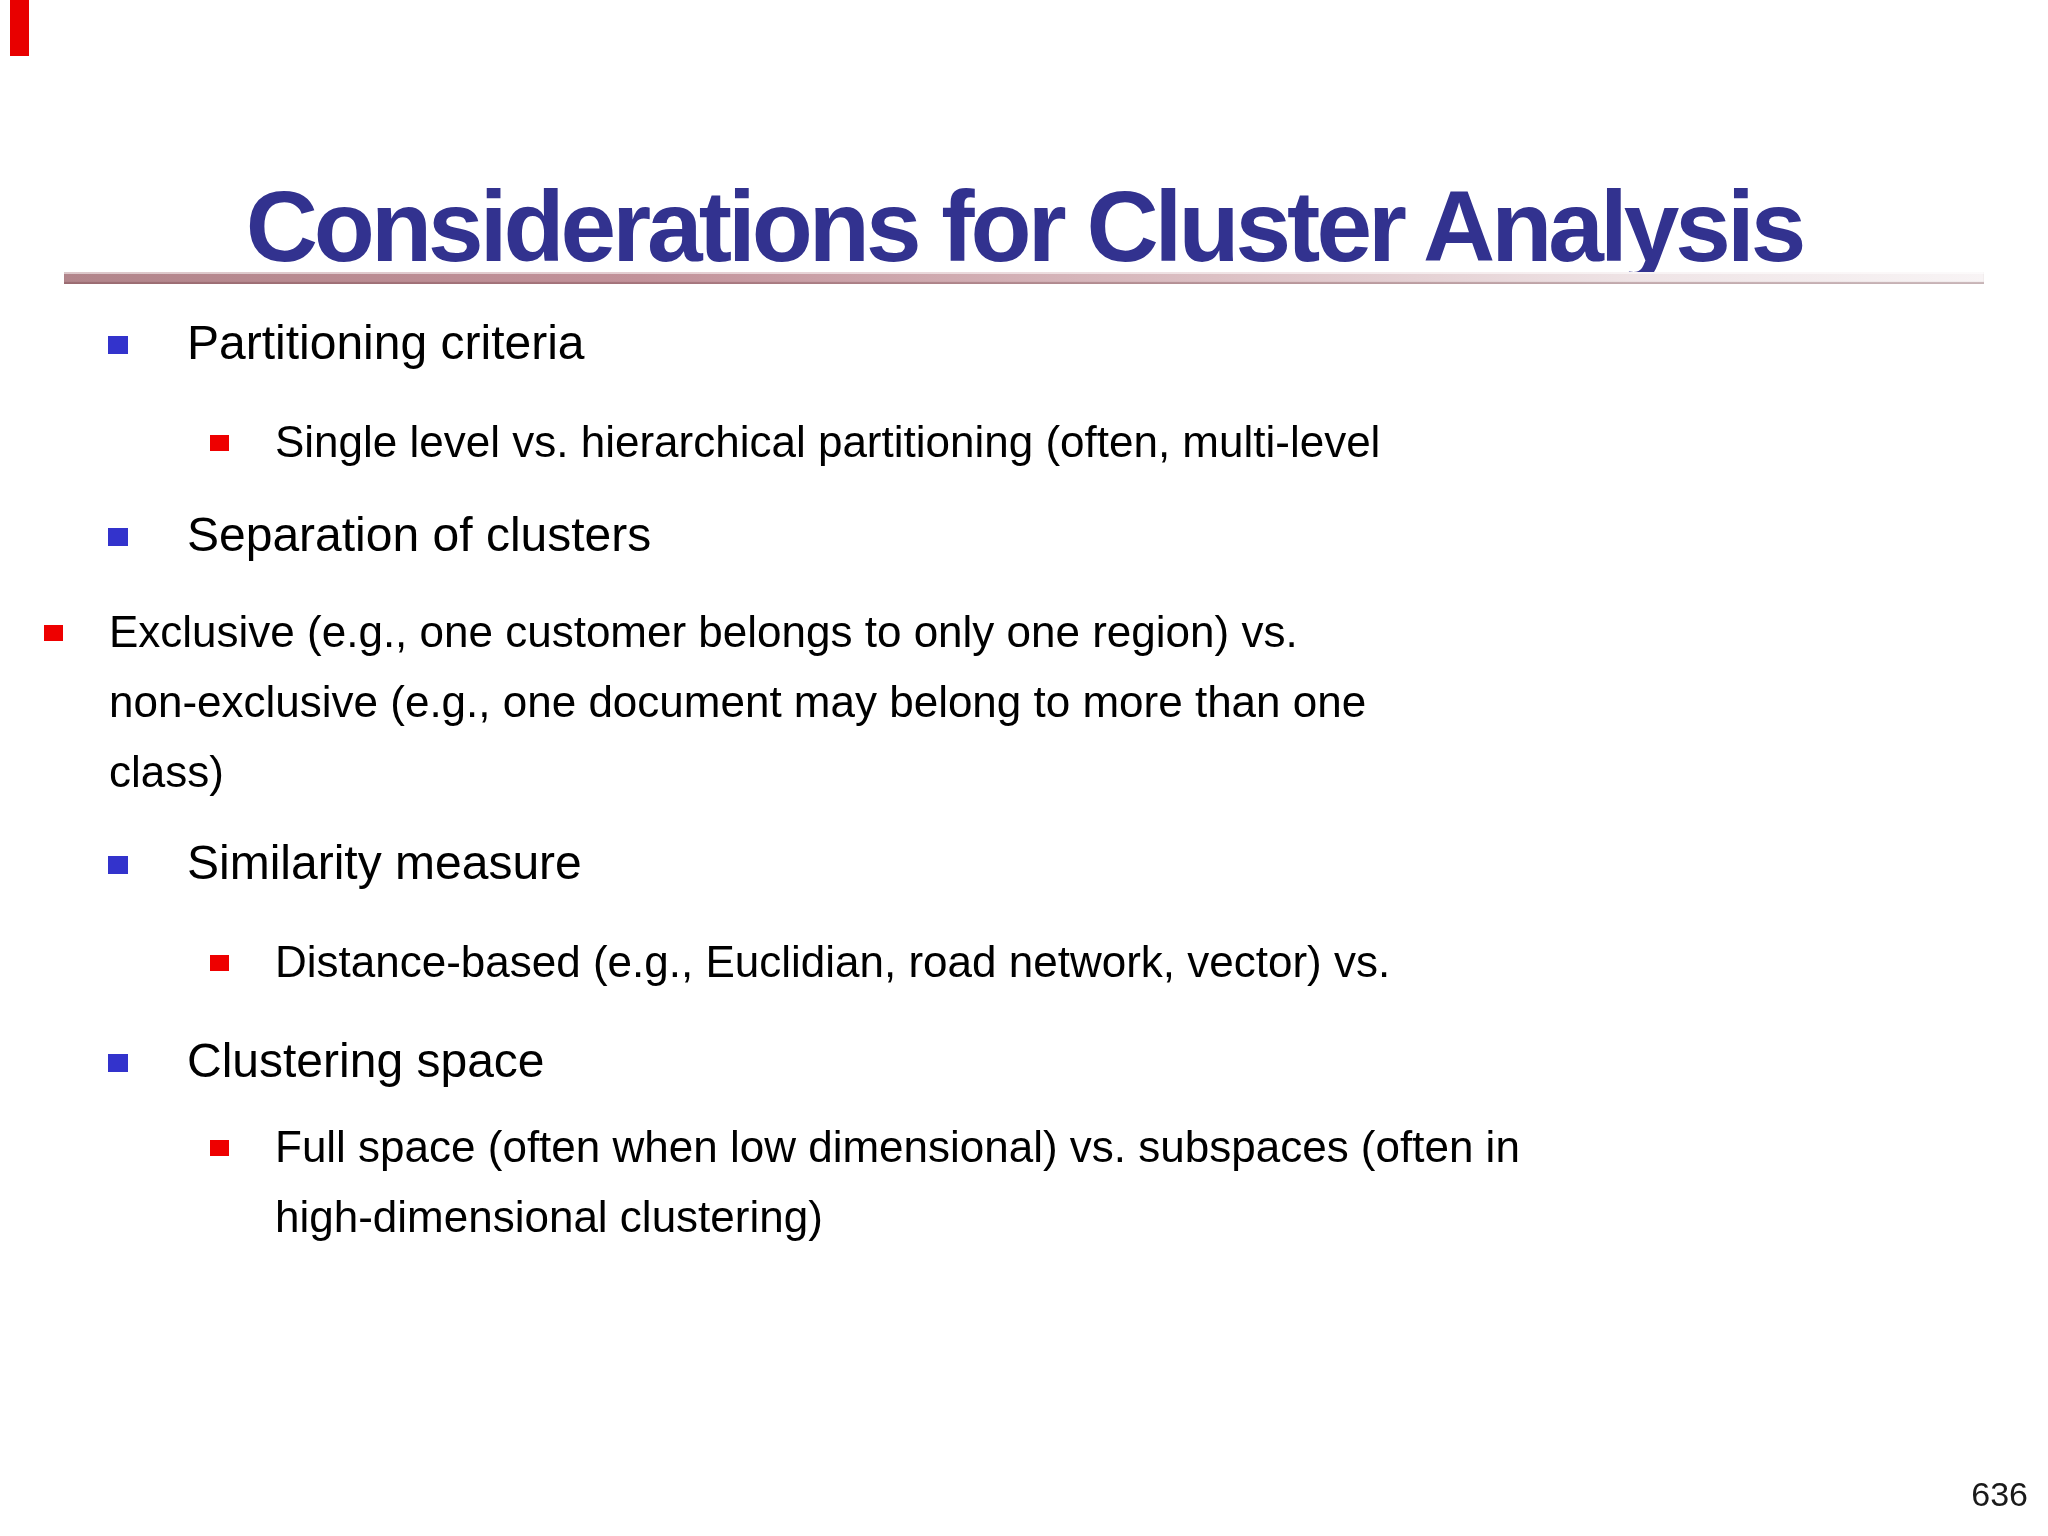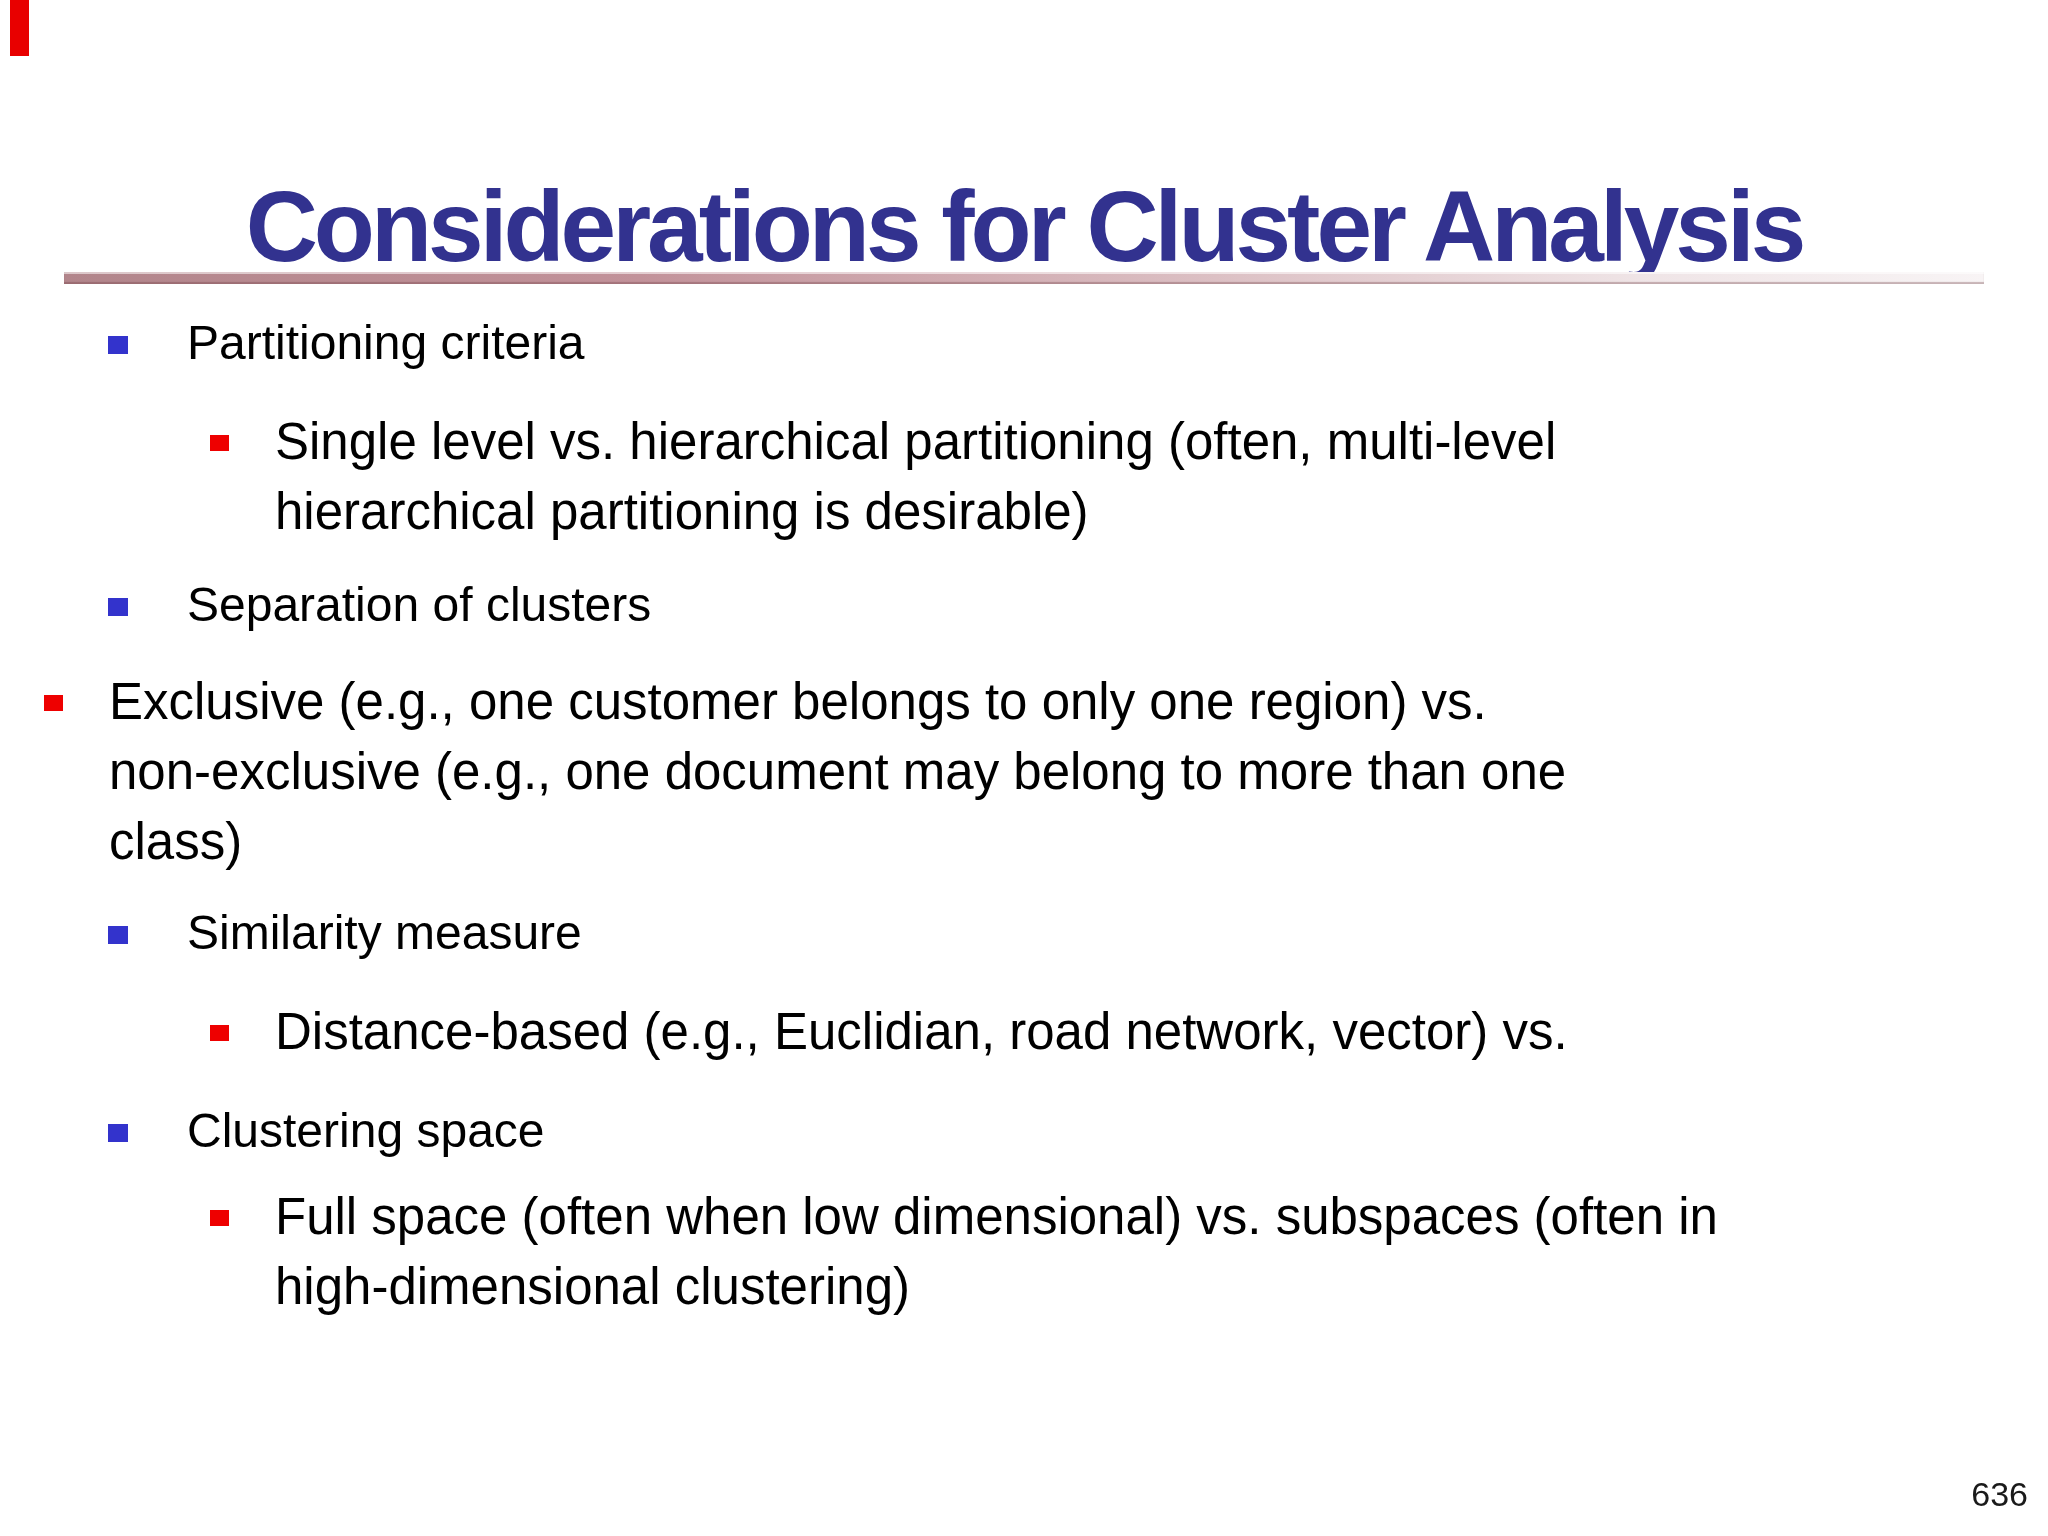--- a/index.html
+++ b/index.html
@@ -40,21 +40,21 @@
   .bullet{flex:0 0 auto;display:block;}
   .l1-bullet{
     width:20px;height:18px;margin-top:24px;margin-right:59px;
     background:var(--bullet1,#3333cc);
   }
   .l2-bullet{
     width:19px;height:16px;margin-top:28px;margin-right:46px;
     background:var(--bullet2,#ee0000);
   }
   .l1-text{font-size:48px;line-height:62px;white-space:nowrap;}
-  .l2-text{font-size:51px;line-height:70px;}
+  .l2-text{font-size:44px;line-height:70px;}
   .l2-line{white-space:nowrap;}
   .page-number{
     position:absolute;right:20px;bottom:22px;
     font-size:34px;color:#1a1a1a;
   }
 </style>
 </head>
 <body>
 
 <div class="slide" style="--title: #32328F; --bullet1: #3333CC; --bullet2: #EE0000; --corner: #E80000;">
@@ -63,21 +63,20 @@
   <div class="rule"></div>
   <div class="content">
       <div class="l1-item" style="margin-top: 0px;">
         <span class="bullet l1-bullet"></span>
         <div class="l1-text">Partitioning criteria</div>
       </div>
       <div class="l2-item" style="margin-top: 33px;">
         <span class="bullet l2-bullet"></span>
         <div class="l2-text">
           <div class="l2-line">Single level vs. hierarchical partitioning (often, multi-level</div>
-          <div class="l2-line">hierarchical partitioning is desirable)</div>
         </div>
       </div>
       <div class="l1-item" style="margin-top: 27px;">
         <span class="bullet l1-bullet"></span>
         <div class="l1-text">Separation of clusters</div>
       </div>
       <div class="l2-item" style="margin-top: 31px; padding-left: 44px;">
         <span class="bullet l2-bullet"></span>
         <div class="l2-text">
           <div class="l2-line">Exclusive (e.g., one customer belongs to only one region) vs.</div>

